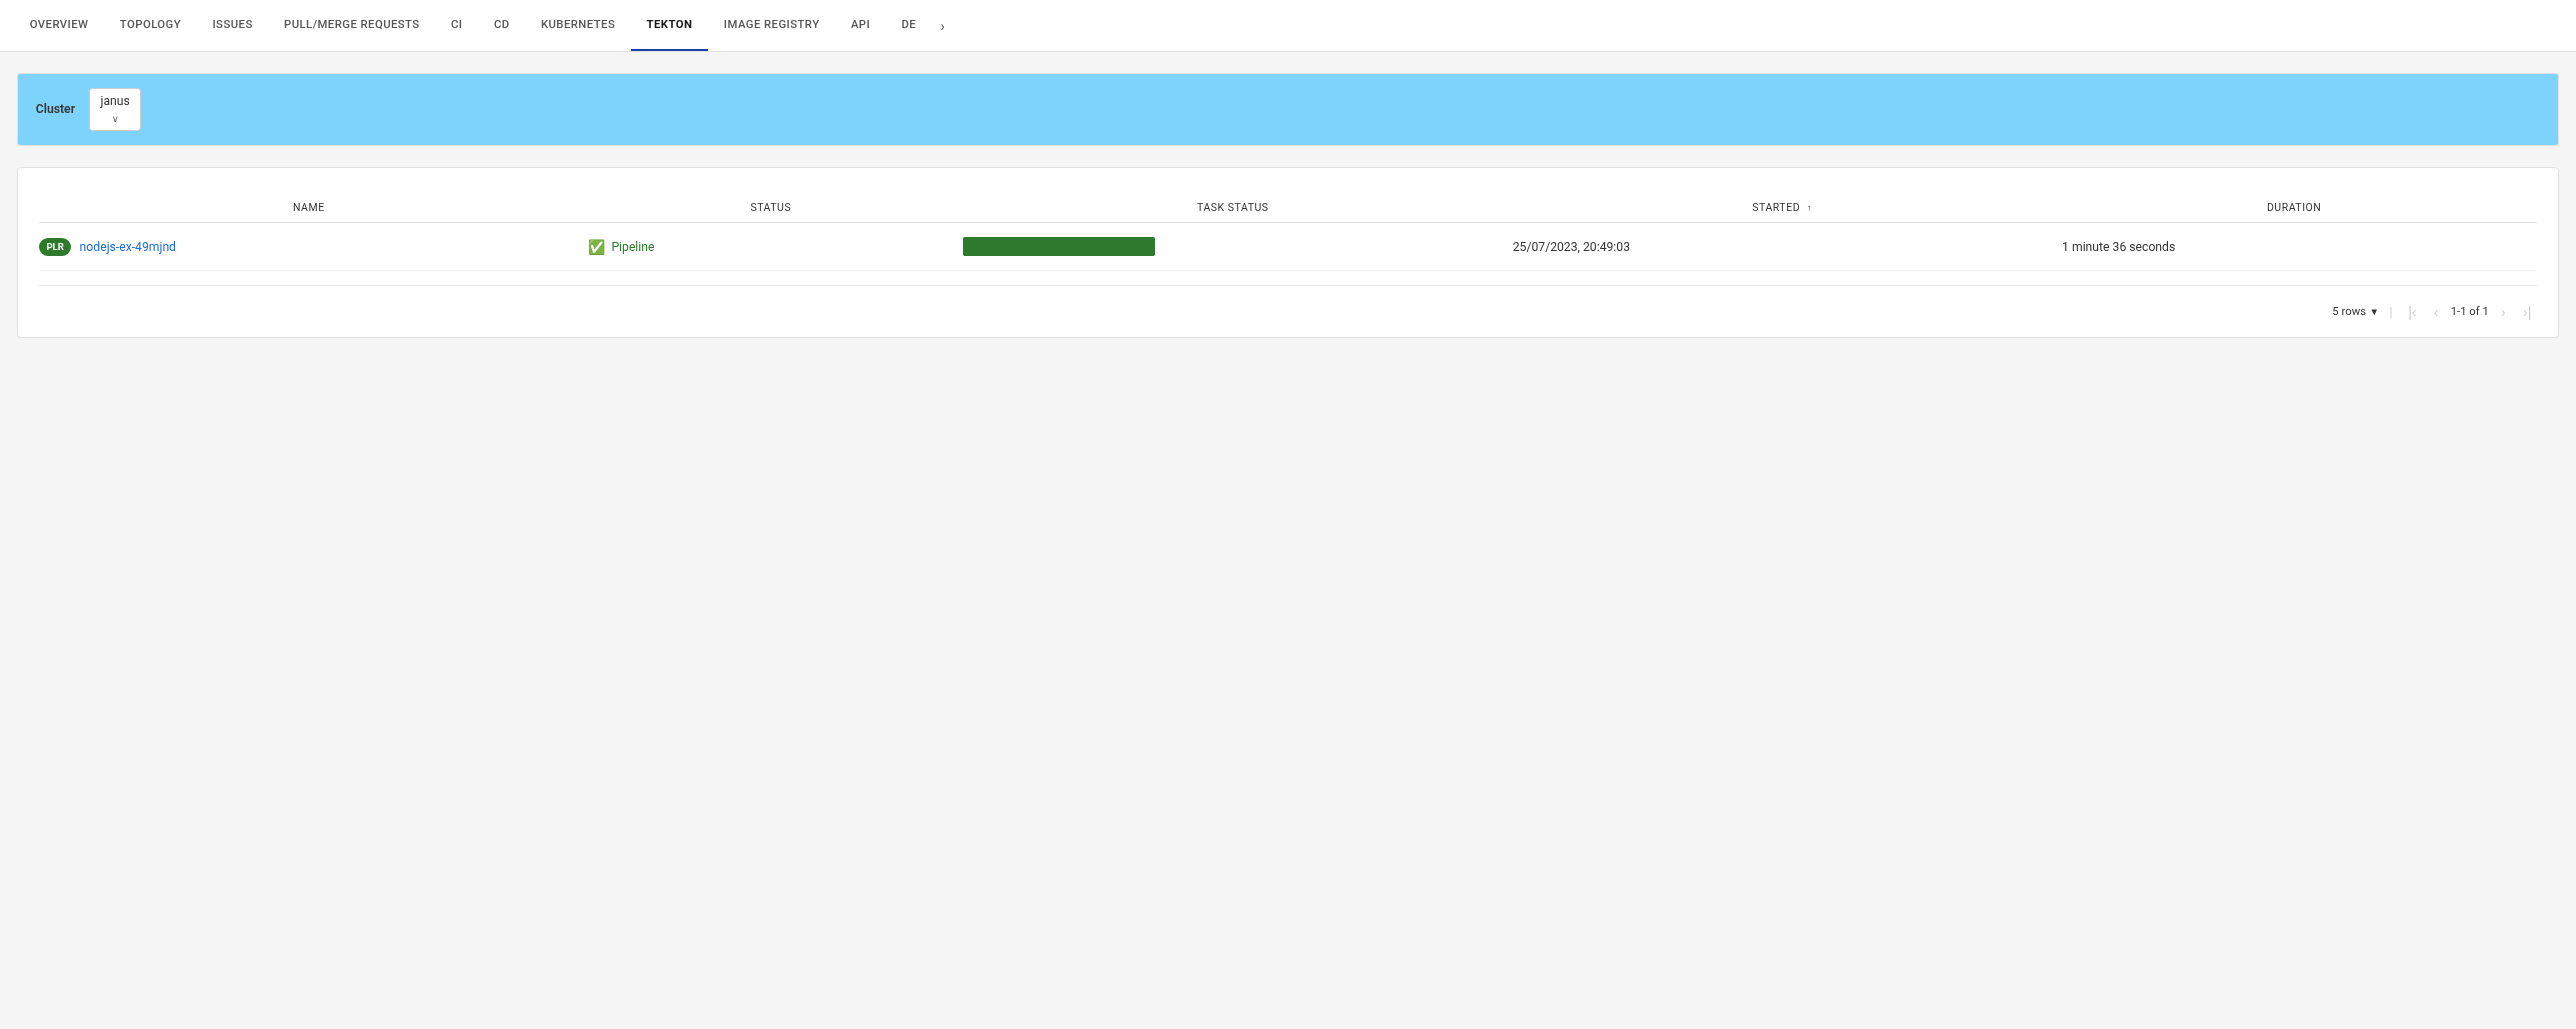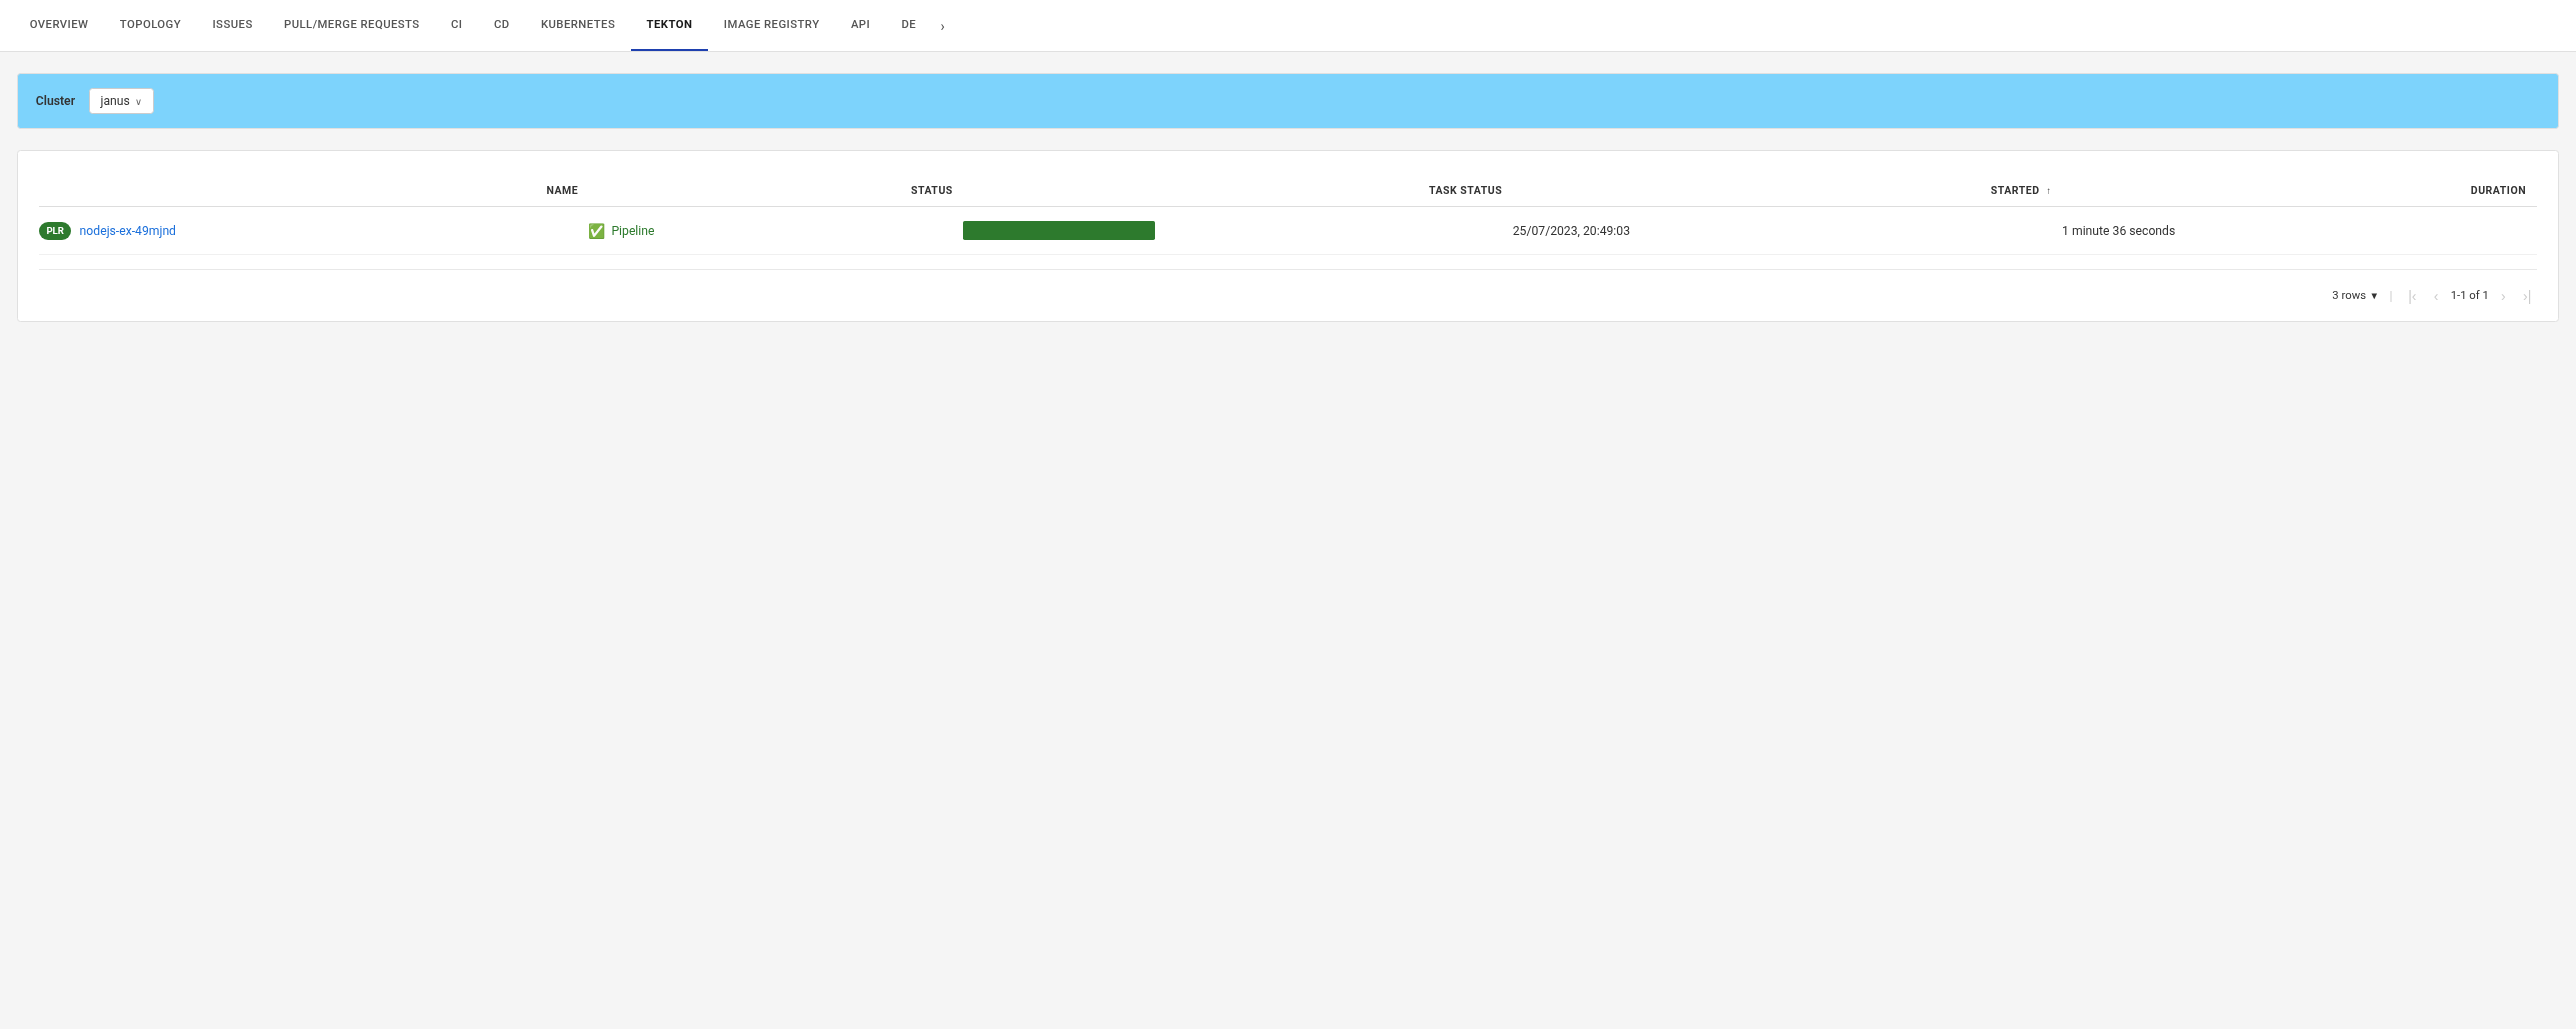--- a/index.html
+++ b/index.html
@@ -73,20 +73,21 @@
       display: flex;
       align-items: center;
       gap: 5.2px;
       border: 0.9px solid #ccc;
       border-radius: 3.5px;
       padding: 5.2px 10.5px;
       font-size: 12.2px;
       cursor: pointer;
       background: #fff;
       color: #333;
+      flex-direction: column;
     }
     .cluster-select .chevron {
       font-size: 9.6px;
       color: #666;
     }
 
     
     .card {
       background: #fff;
       border: 0.9px solid #e0e0e0;
@@ -103,26 +104,26 @@
     
     .pipeline-table {
       width: 100%;
       border-collapse: collapse;
     }
     .pipeline-table thead tr {
       border-bottom: 0.9px solid #ddd;
     }
     .pipeline-table th {
       font-size: 10.5px;
-      font-weight: 700;
+      font-weight: 400;
       color: #333;
       text-transform: uppercase;
       letter-spacing: 0.05em;
       padding: 8.7px 10.5px 8.7px 0;
-      text-align: right;
+      text-align: center;
     }
     .pipeline-table th.sortable {
       cursor: pointer;
     }
     .pipeline-table th .sort-arrow {
       margin-left: 3.5px;
       font-size: 9.6px;
     }
     .pipeline-table td {
       padding: 14px 10.5px 14px 0;
@@ -294,21 +295,21 @@
             </div>
           </td>
           <td>25/07/2023, 20:49:03</td>
           <td>1 minute 36 seconds</td>
         </tr>
       </tbody>
     </table>
 
     <div class="pagination-bar">
       <div class="rows-select">
-        <span>3 rows</span>
+        <span>5 rows</span>
         <span class="rows-chevron">▼</span>
       </div>
       <span class="pagination-divider">|</span>
       <button class="pagination-btn disabled">
         <span>|‹</span>
       </button>
       <button class="pagination-btn disabled">
         <span>‹</span>
       </button>
       <span class="pagination-info">1-1 of 1</span>

